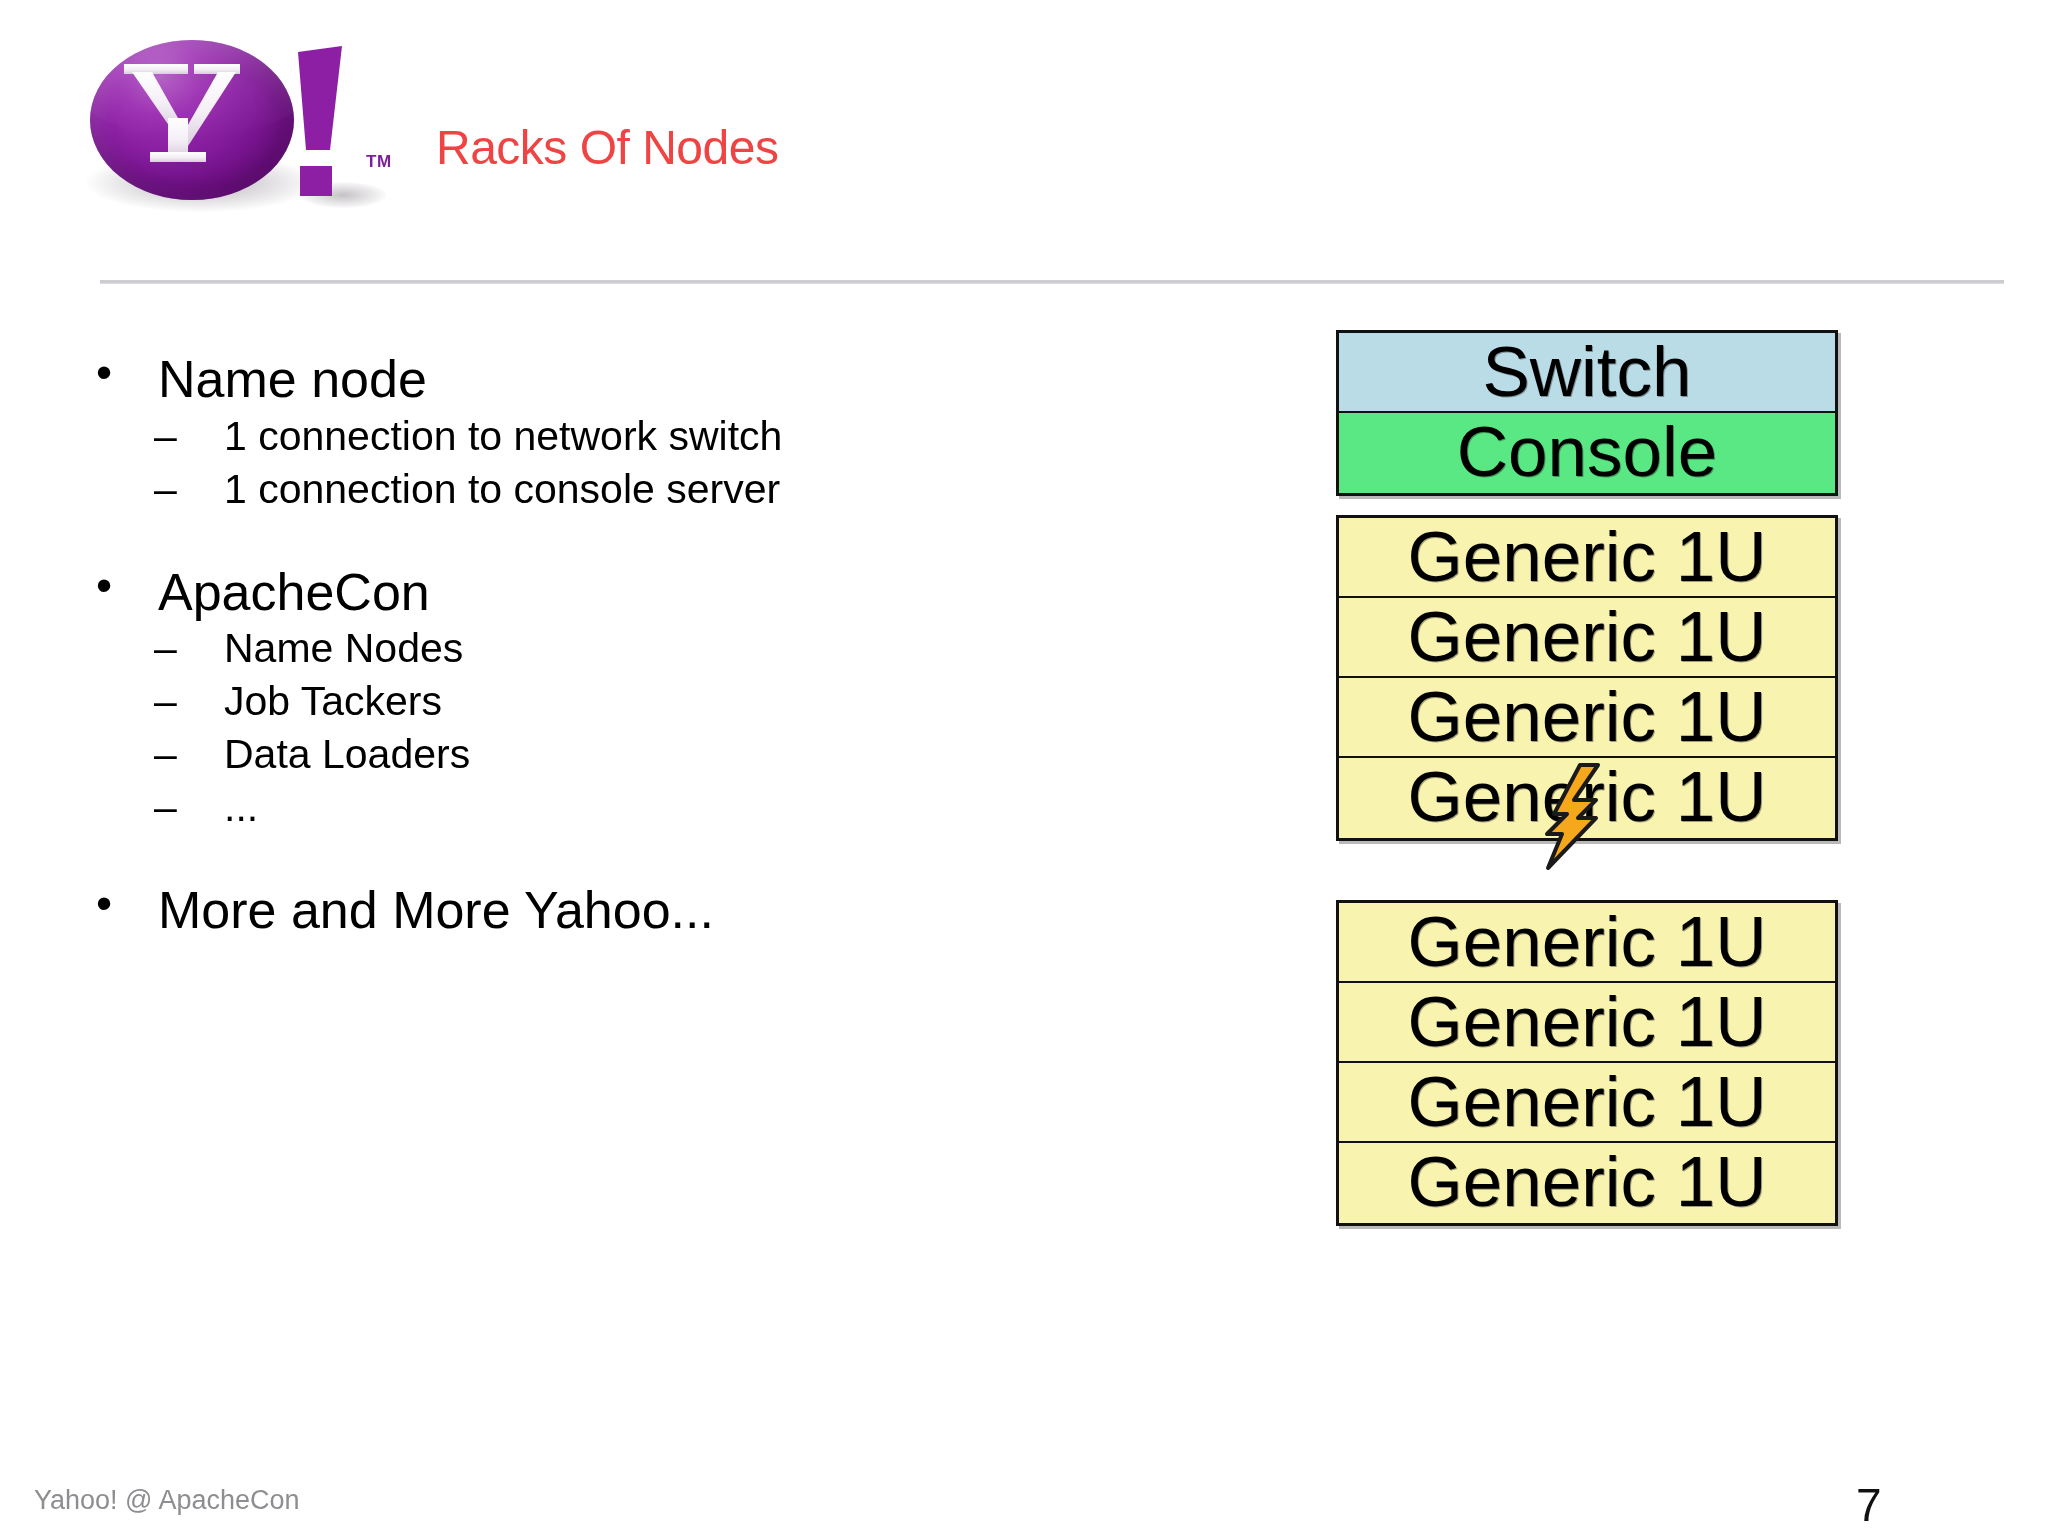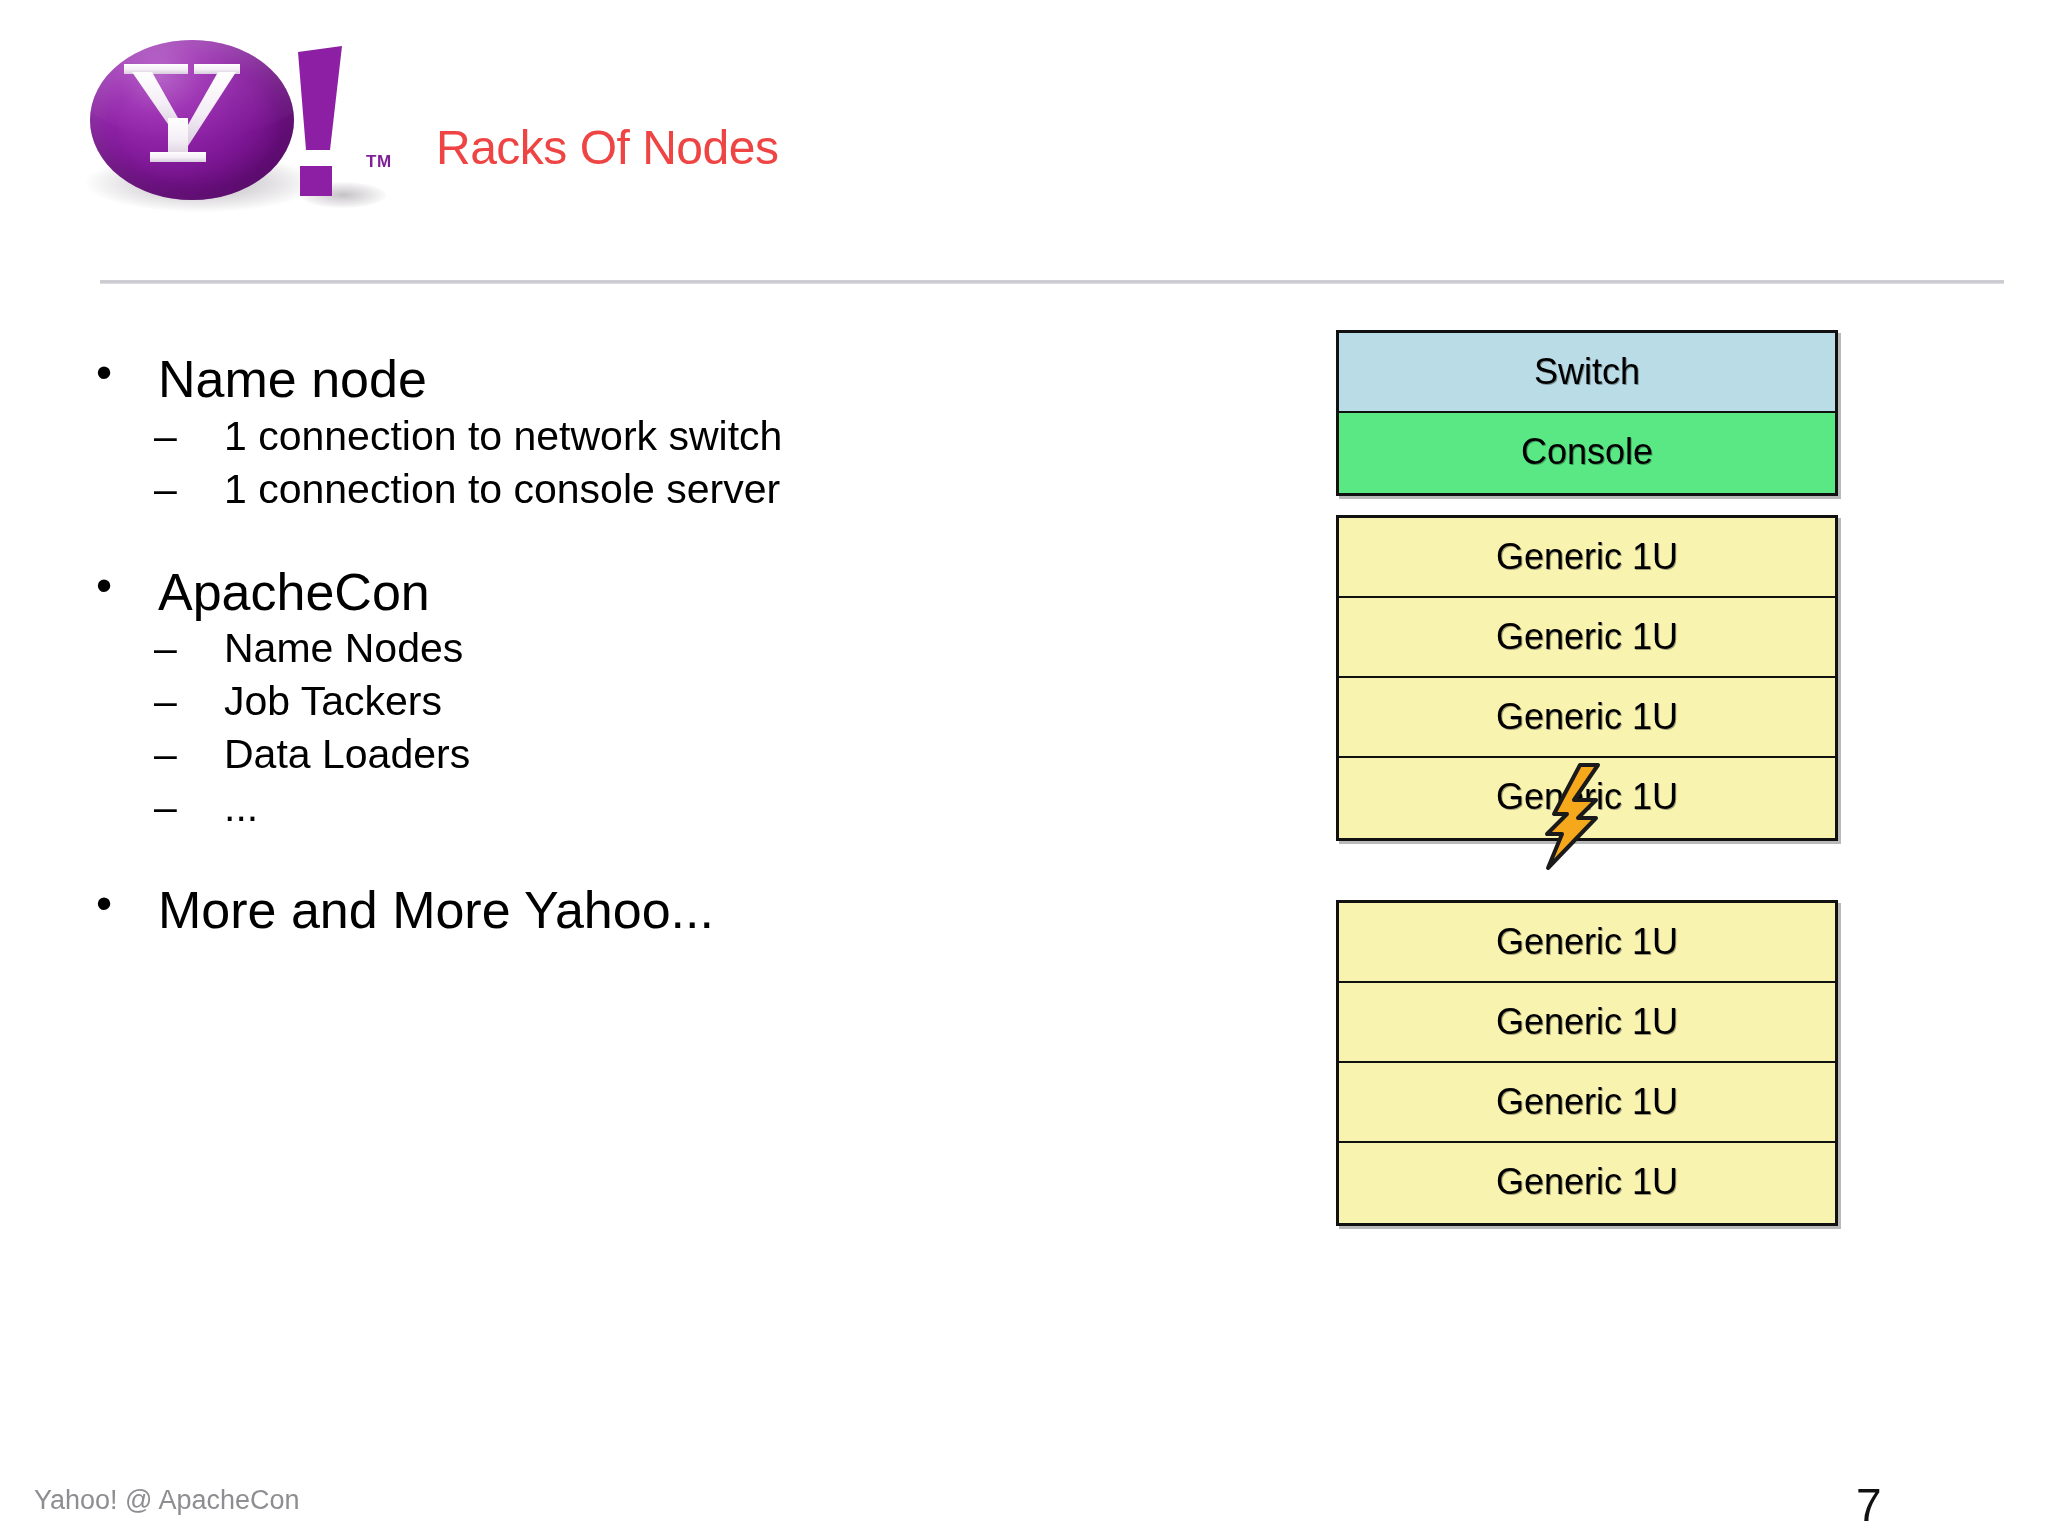--- a/index.html
+++ b/index.html
@@ -174,21 +174,21 @@
     width: 502px;
     border: 3px solid #111111;
     box-sizing: border-box;
     box-shadow: 3px 3px 0 rgba(128,128,128,0.55);
     background: #ffffff;
   }
   .rack-row {
     height: 80px;
     line-height: 78px;
     text-align: center;
-    font-size: 36px;
+    font-size: 71px;
     color: #000000;
     border-bottom: 2px solid #111111;
     box-sizing: border-box;
     overflow: hidden;
     white-space: nowrap;
     text-shadow: 1px 1px 0 rgba(0,0,0,0.35);
   }
   .rack-row:last-child { border-bottom: none; }
 
   .row-switch  { background: #b9dce6; }

